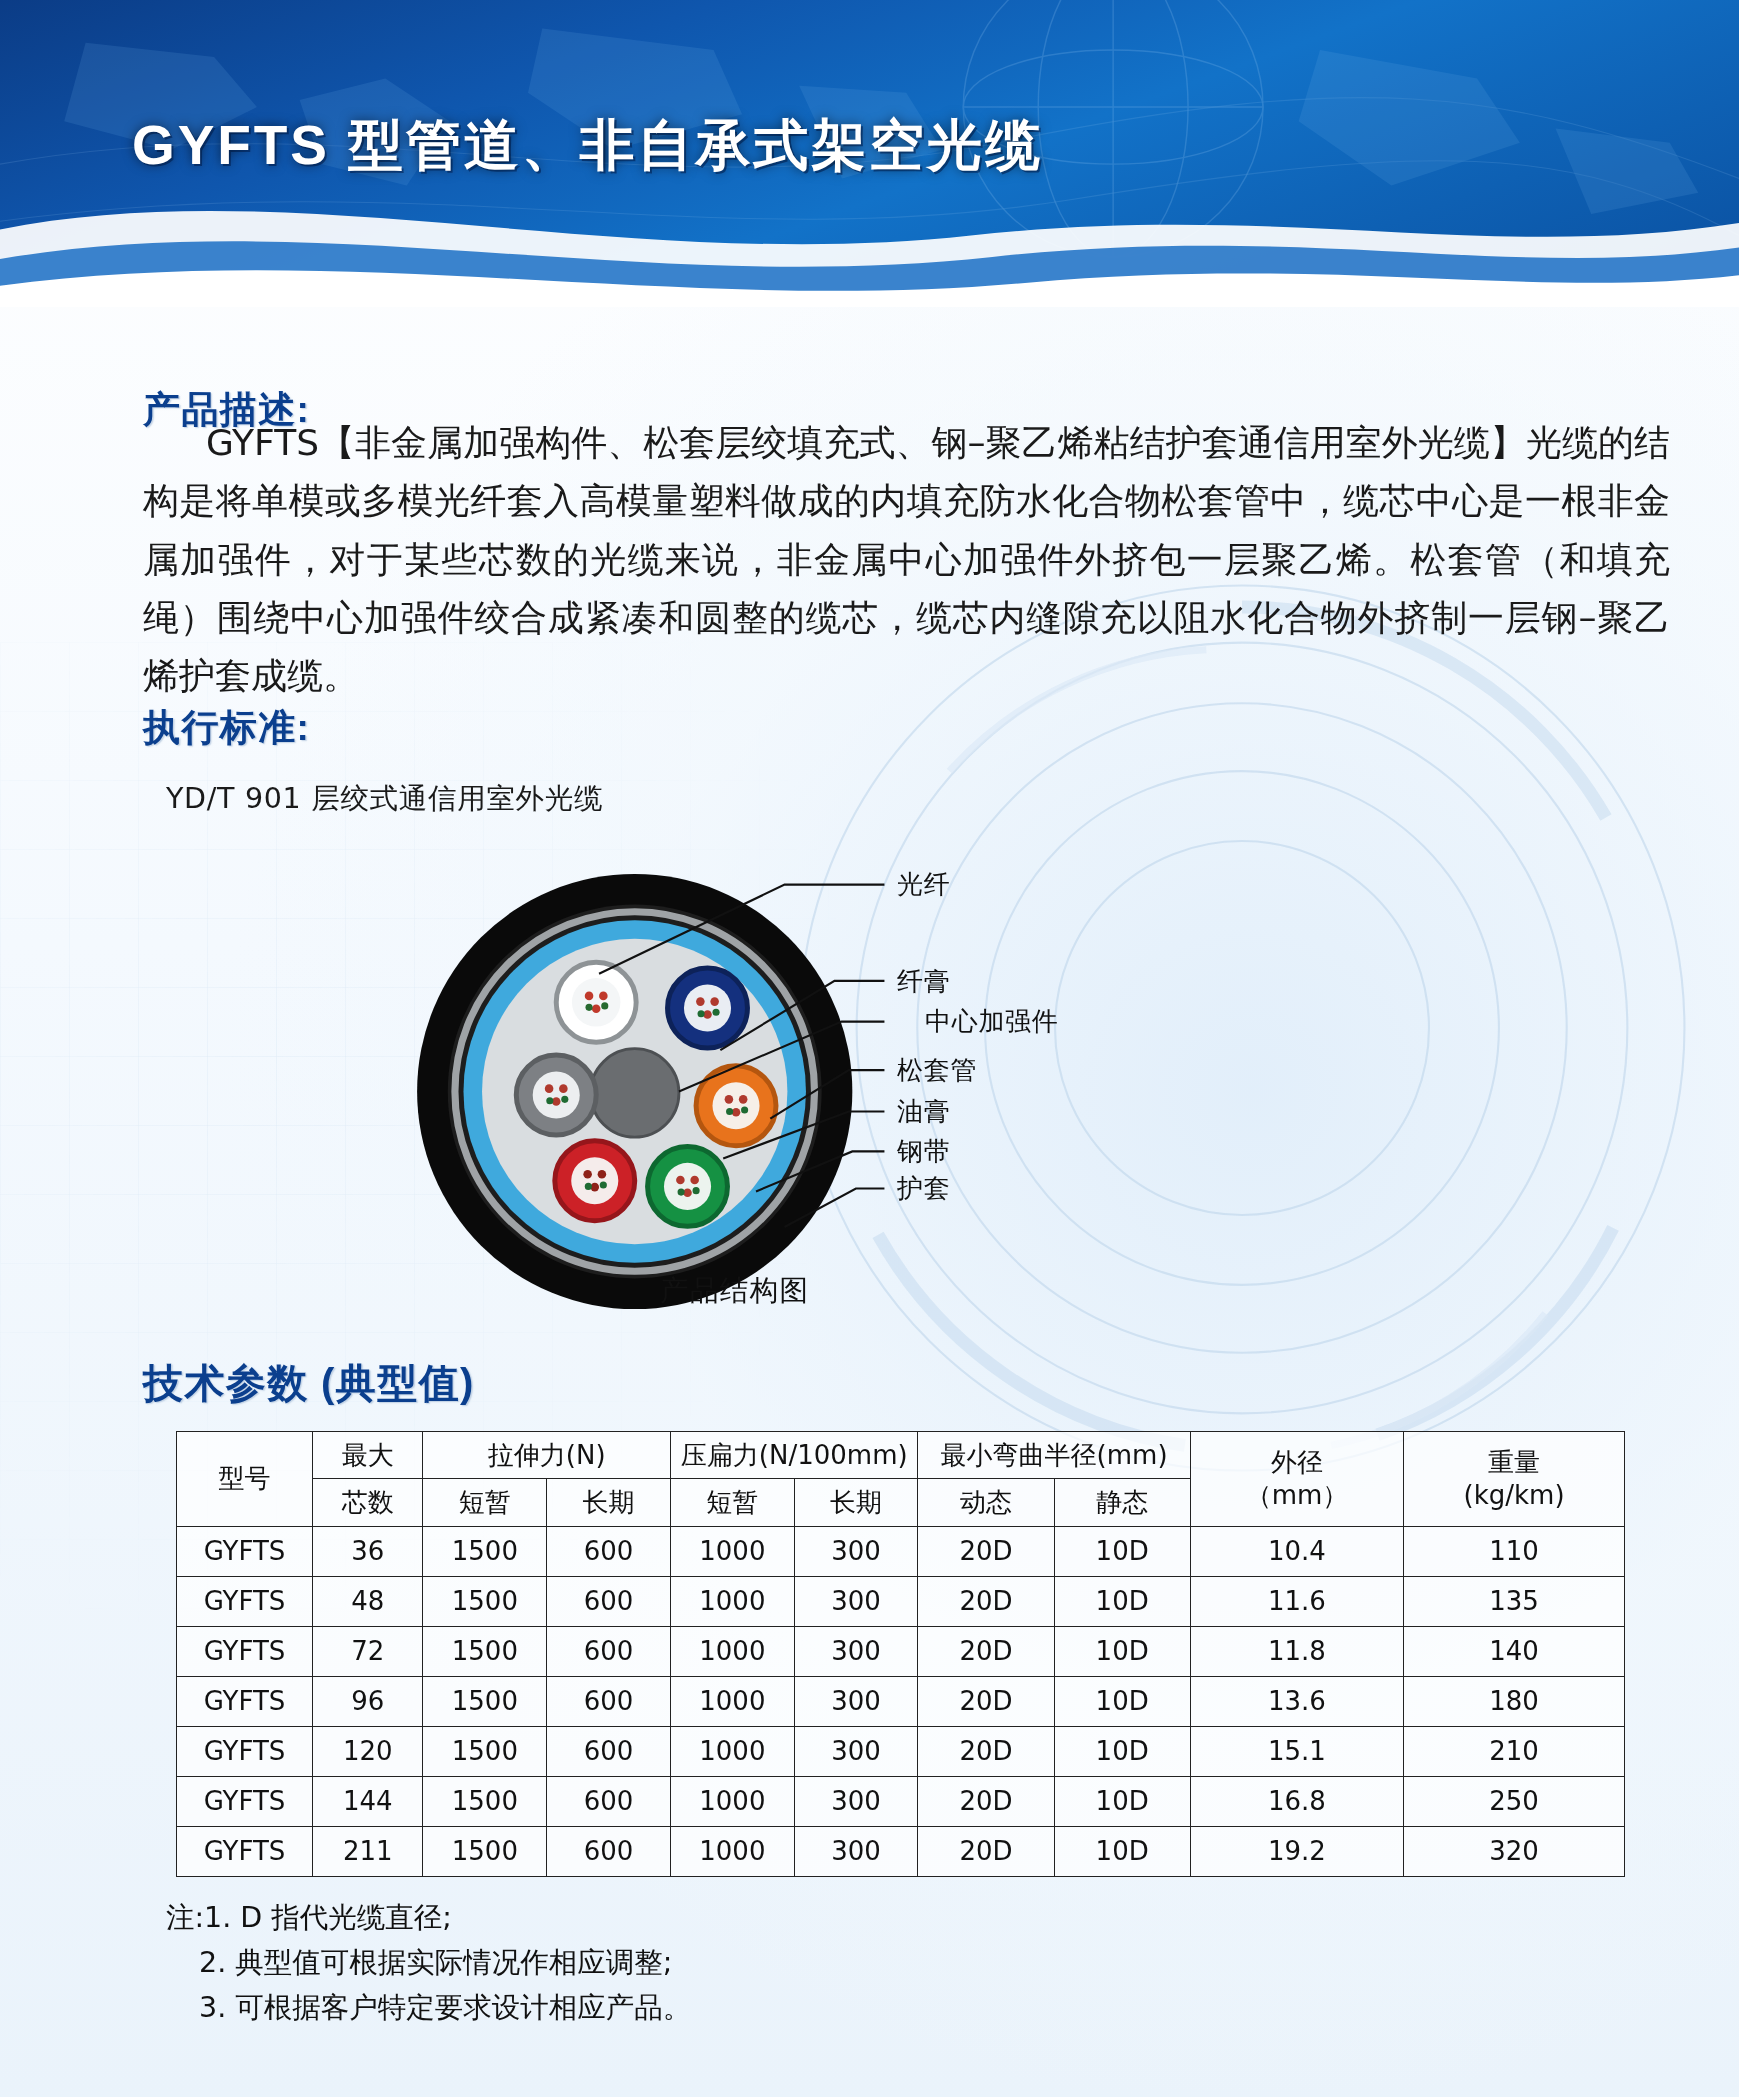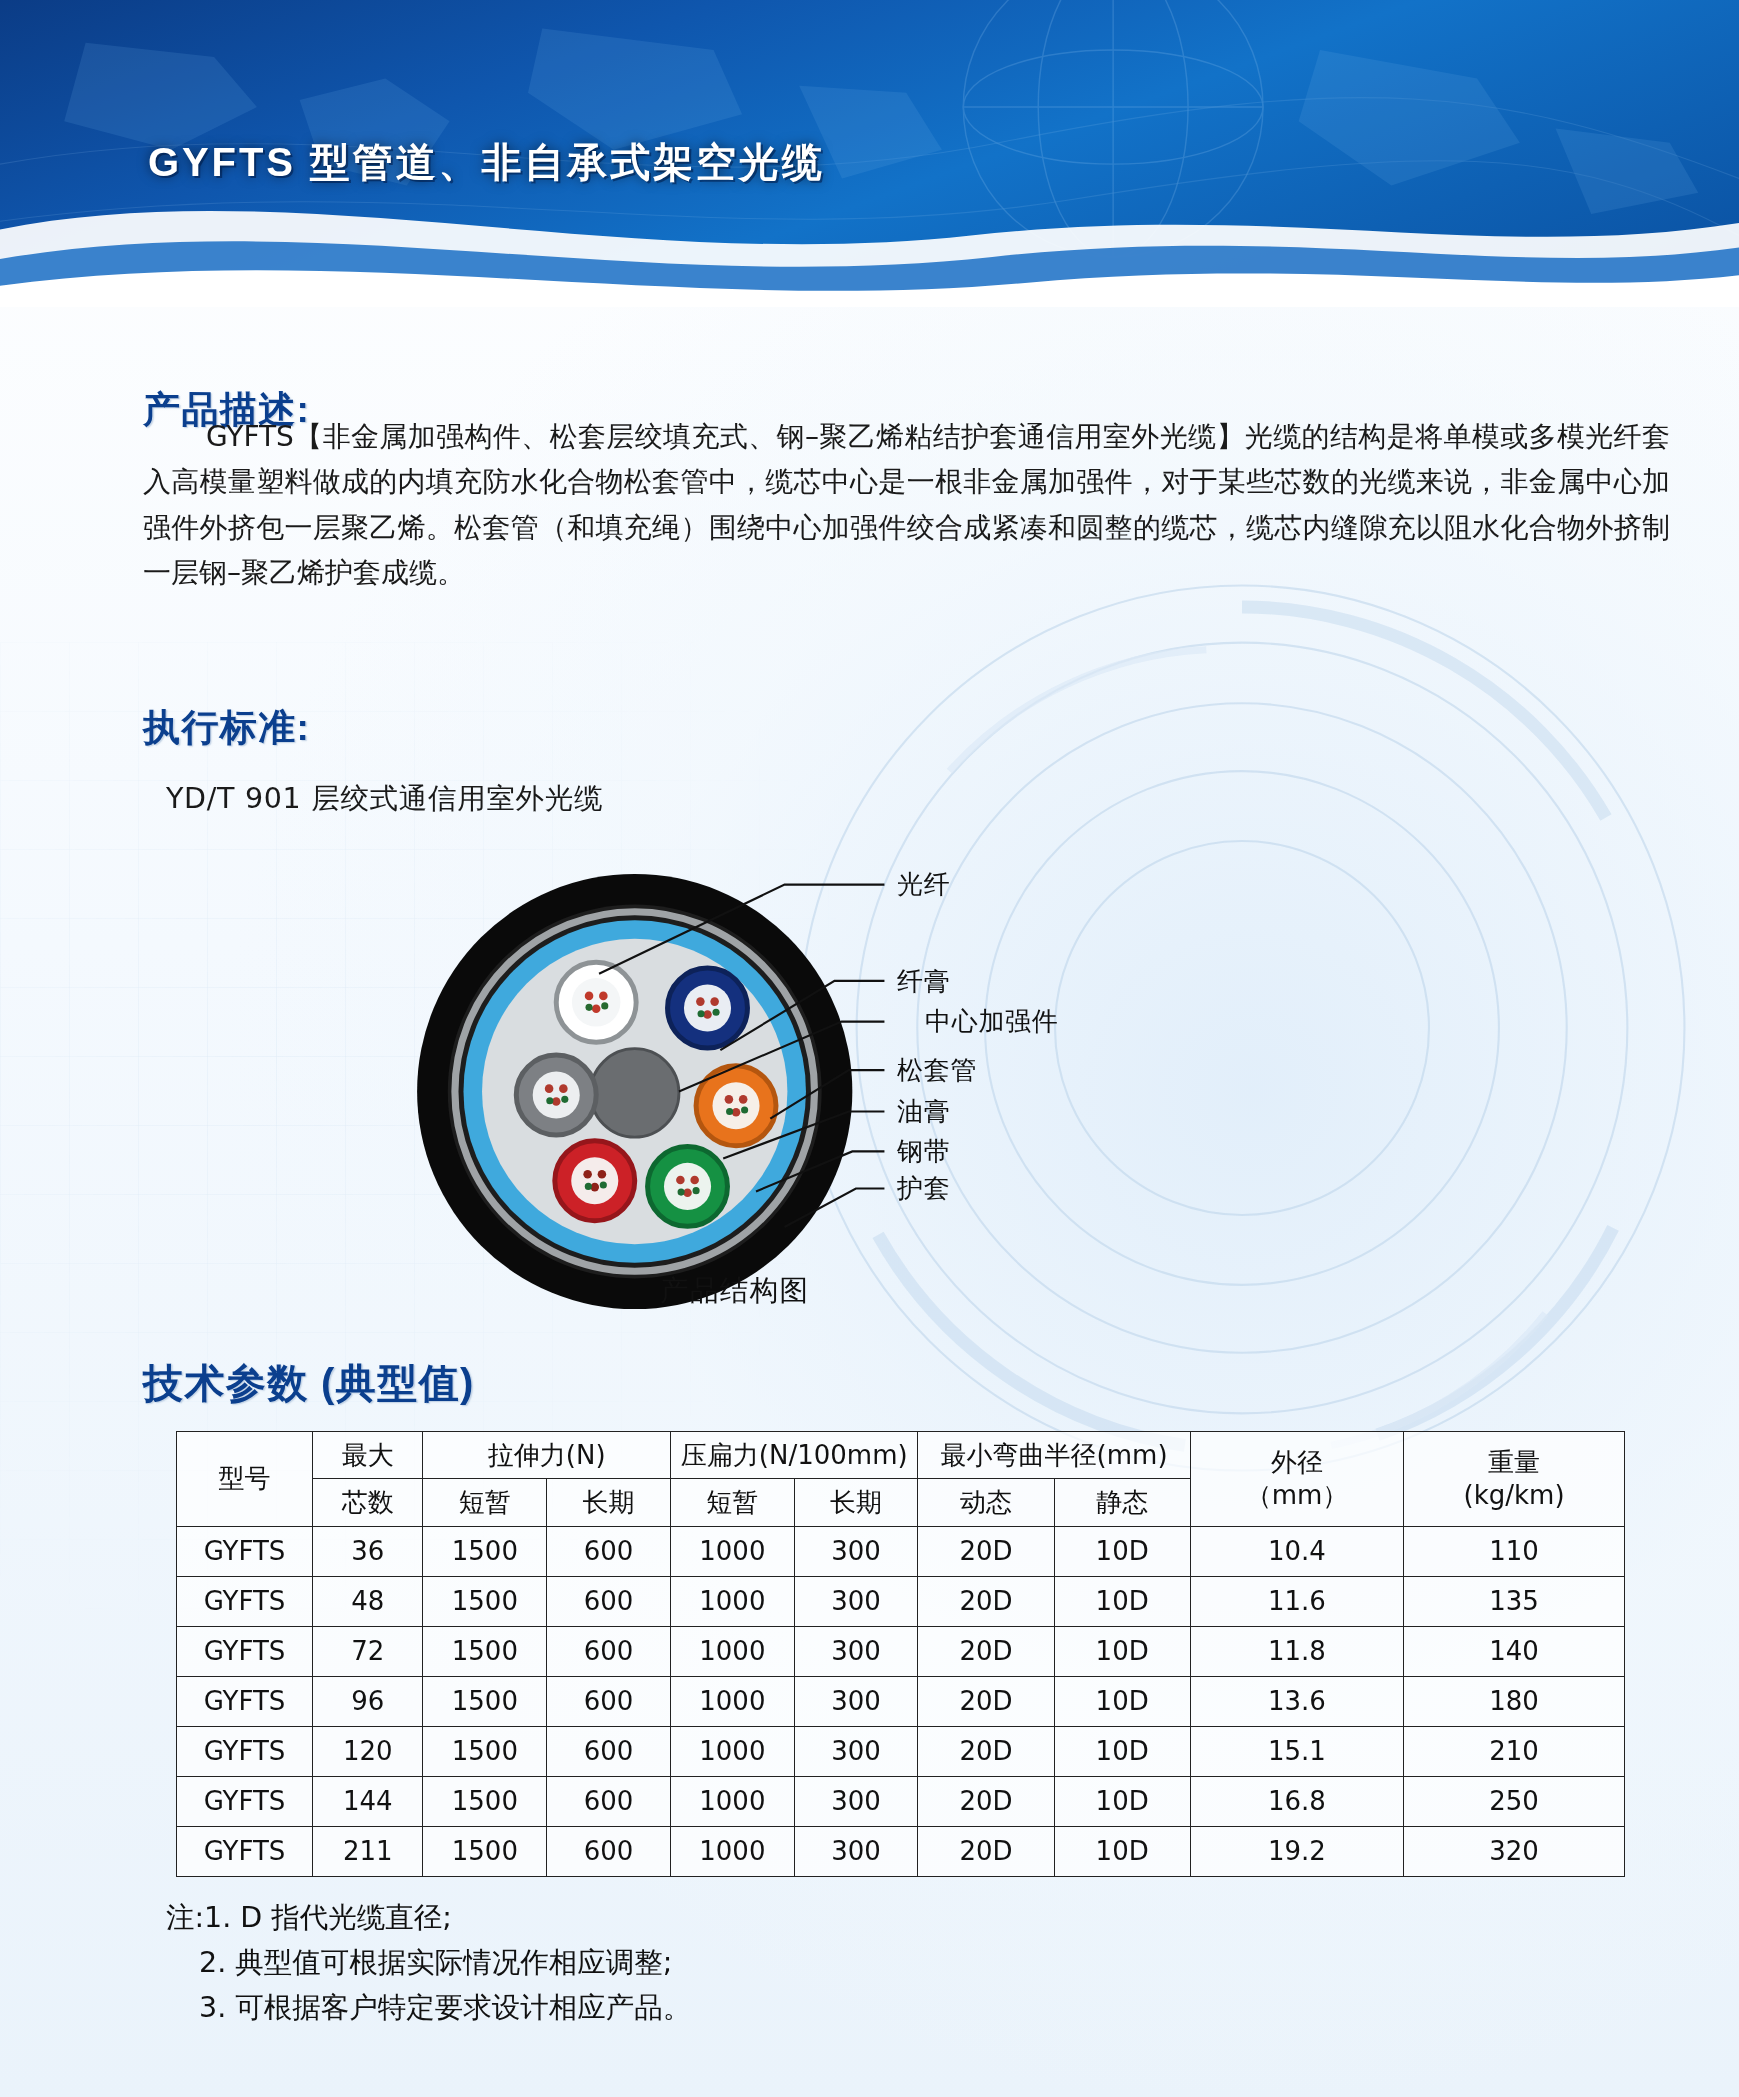--- a/index.html
+++ b/index.html
@@ -63,23 +63,23 @@
     opacity: 0.30;
   }
   .header-wave {
     position: absolute;
     left: -28.5px; bottom: -7.1px;
     width: 1798px; height: 164px;
   }
   .header h1 {
     position: absolute;
     left: 132px; top: 146px;
-    margin: 16px;
+    margin: 0;
     transform: translateY(-50%);
-    font-size: 40px;
+    font-size: 55px;
     letter-spacing: 2.9px;
     font-weight: bold;
     color: #ffffff;
     text-shadow: 0 0 11.4px rgba(0,0,0,0.55), 2.1px 2.1px 0 rgba(0,30,80,0.55);
     white-space: nowrap;
   }
 
   
   .content {
     position: absolute;
@@ -97,21 +97,21 @@
     white-space: nowrap;
   }
   #title-desc { left: 143px; top: 343px; margin-top: 42px; }
   #title-std  { left: 143px; top: 703px; }
   #title-tech { left: 143px; top: 1356px; font-size: 40px; }
 
   .desc-body {
     position: absolute;
     left: 143px; top: 414px;
     width: 1527px;
-    font-size: 28px;
+    font-size: 36px;
     line-height: 1.62;
     color: #1a1a1a;
     text-align: justify;
     text-indent: 63px;
     font-family: "DejaVu Sans", "Liberation Sans", sans-serif;
   }
   .std-body {
     position: absolute;
     left: 166px; top: 780px;
     font-size: 28.5px;

